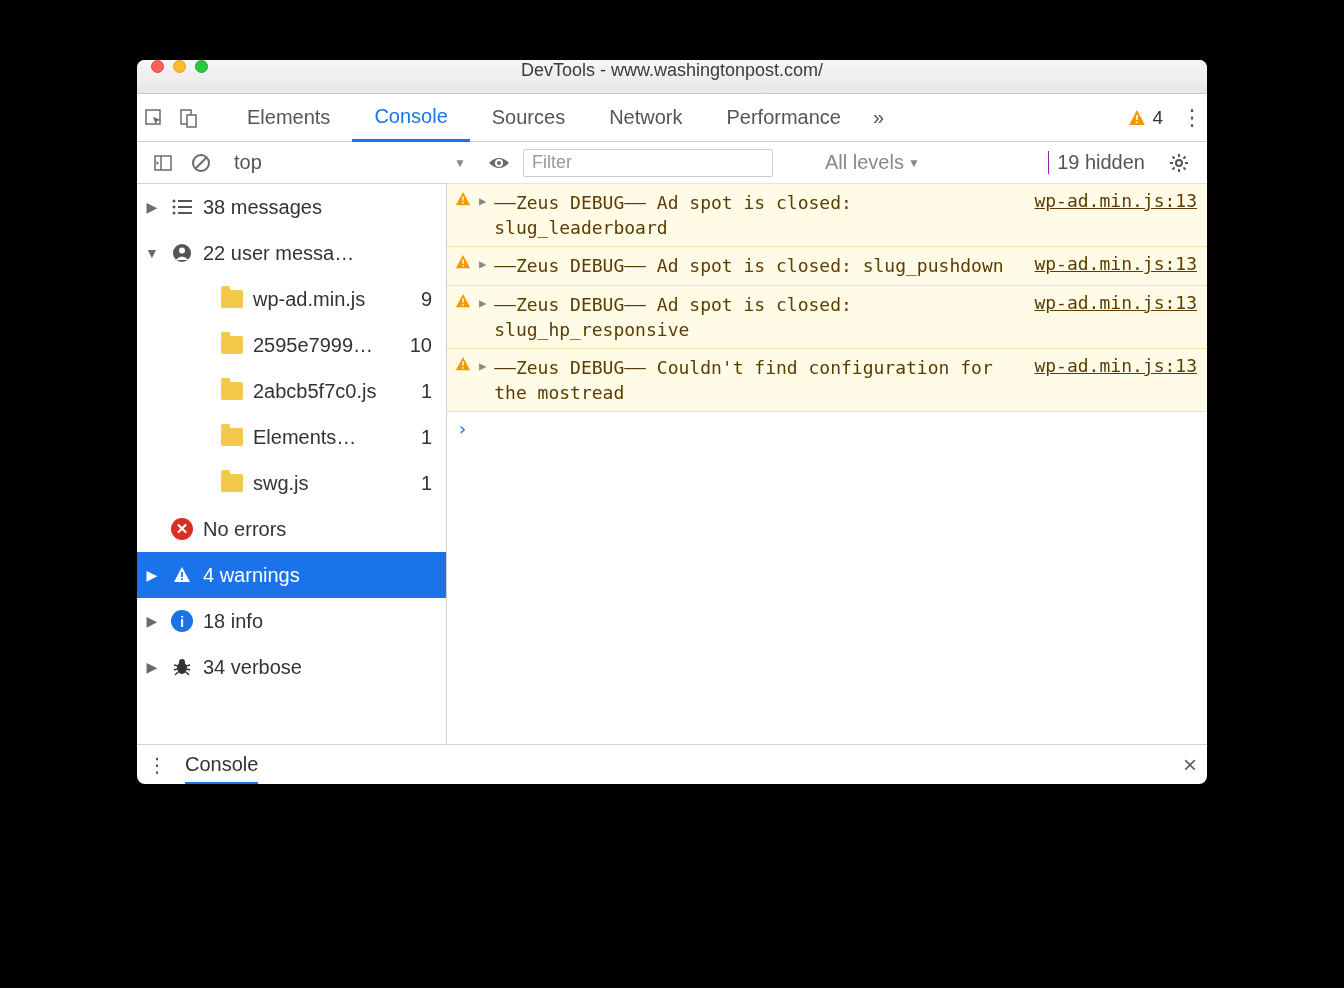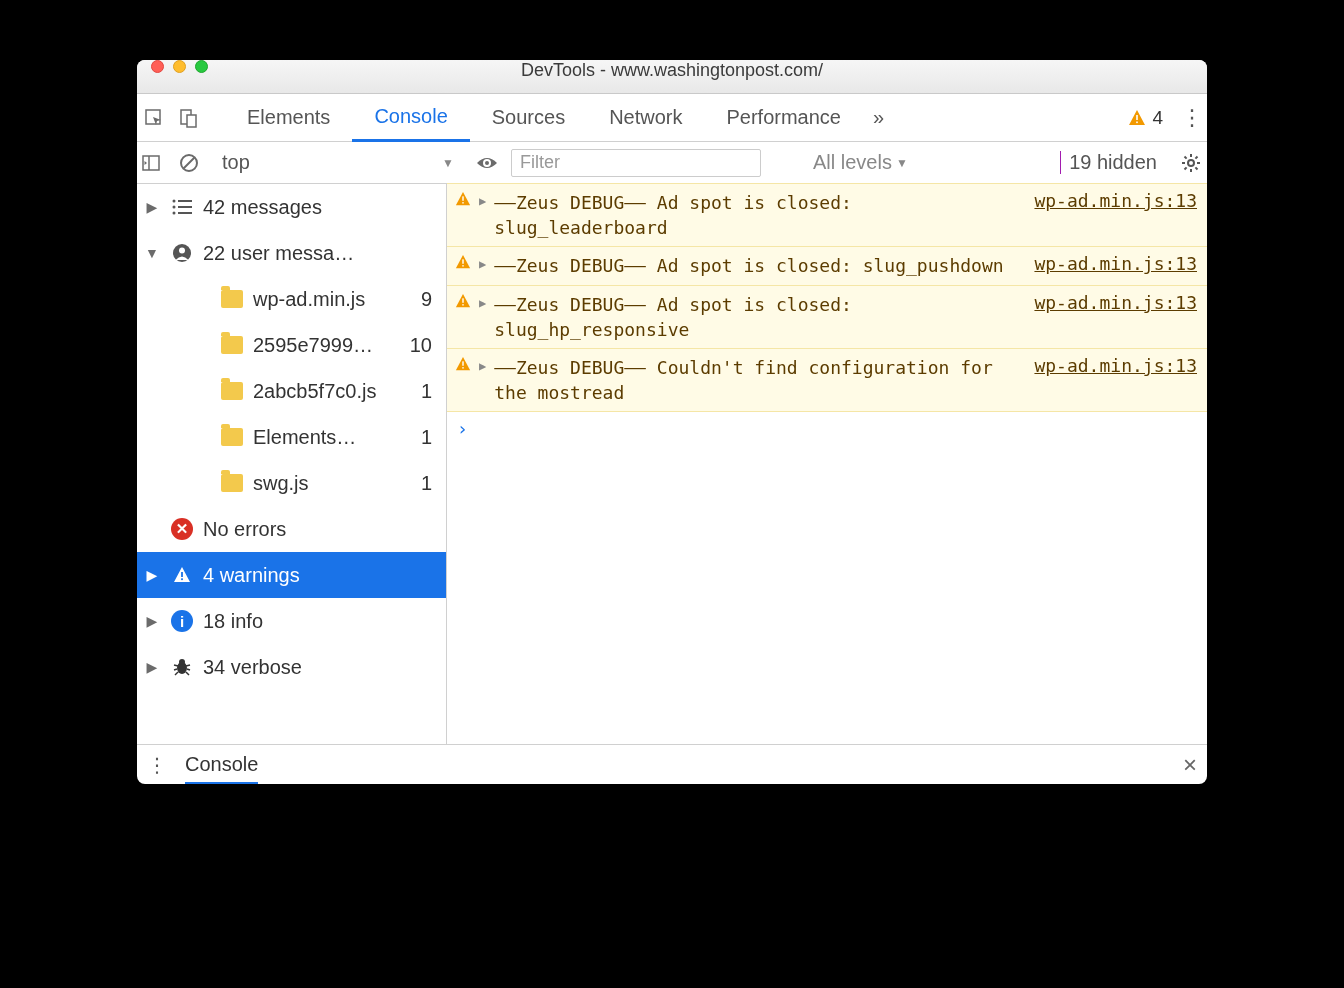--- a/index.html
+++ b/index.html
@@ -47,21 +47,21 @@
   .tbicon { width: 34px; display:flex; align-items:center; justify-content:center; color:#6b6b6b;}
   .tbsp { width:20px;}
   .tabitem { padding: 0 22px; height:100%; display:flex; align-items:center; cursor:pointer; }
   .tabitem.active { color:#1a73e8; border-bottom: 3px solid #1a73e8; margin-bottom:-1px;}
   .tabs-spacer { flex:1; }
   .warn-badge { display:flex; align-items:center; gap:6px; color:#333; font-size:19px; margin-right:14px;}
   .more-dots { width:30px; text-align:center; font-size:22px; color:#555; cursor:pointer;}
   .filterbar {
     height: 42px; display:flex; align-items:center;
     border-bottom: 1px solid #d0d0d0; font-size:20px; color:#555;
-    gap: 10px; padding: 0 0;
+    gap: 10px; padding: 0 12px;
   }
   .fb-icon { width:28px; display:flex; align-items:center; justify-content:center; color:#6b6b6b; cursor:pointer;}
   .context-select { flex: 0 0 250px; display:flex; align-items:center; justify-content:space-between; border:1px solid transparent; padding:2px 8px; cursor:pointer; border-radius:2px;}
   .down-tri { font-size:12px; color:#888;}
   .filter-input { flex:0 0 220px; height:28px; border:1px solid #ccc; padding:2px 8px; font-size:18px; border-radius:2px; color:#0f766e;}
   .filter-input::placeholder{color:#999;}
   .levels { display:flex; align-items:center; gap:4px; color:#888; cursor:pointer; padding:0 6px;margin-left:36px;}
   .hidden-count { margin-left:auto; color:#555; padding:0 8px; border-left:1px solid #a21caf;}
   .gear { cursor:pointer; color:#555; font-size:22px; padding:0 6px;}
   .main { display:flex; height: 560px; }
@@ -214,21 +214,21 @@
                 <line x1="6" y1="8" x2="20" y2="8"></line>
                 <line x1="6" y1="14" x2="20" y2="14"></line>
               </g>
               <g fill="#555">
                 <circle cx="2" cy="2" r="1.5"></circle>
                 <circle cx="2" cy="8" r="1.5"></circle>
                 <circle cx="2" cy="14" r="1.5"></circle>
               </g>
             </svg>
         </span>
-        <span class="text">42 messages</span>
+        <span class="text">38 messages</span>
       </div>
 
       <div class="sb-row">
         <span class="arrow">▼</span>
         <span class="ic">
           <svg width="20" height="20" viewBox="0 0 20 20">
               <circle cx="10" cy="10" r="9" fill="#555"></circle>
               <circle cx="10" cy="7.5" r="3" fill="#fff"></circle>
               <path d="M3.5 17 Q10 10 16.5 17" fill="#fff"></path>
             </svg>

